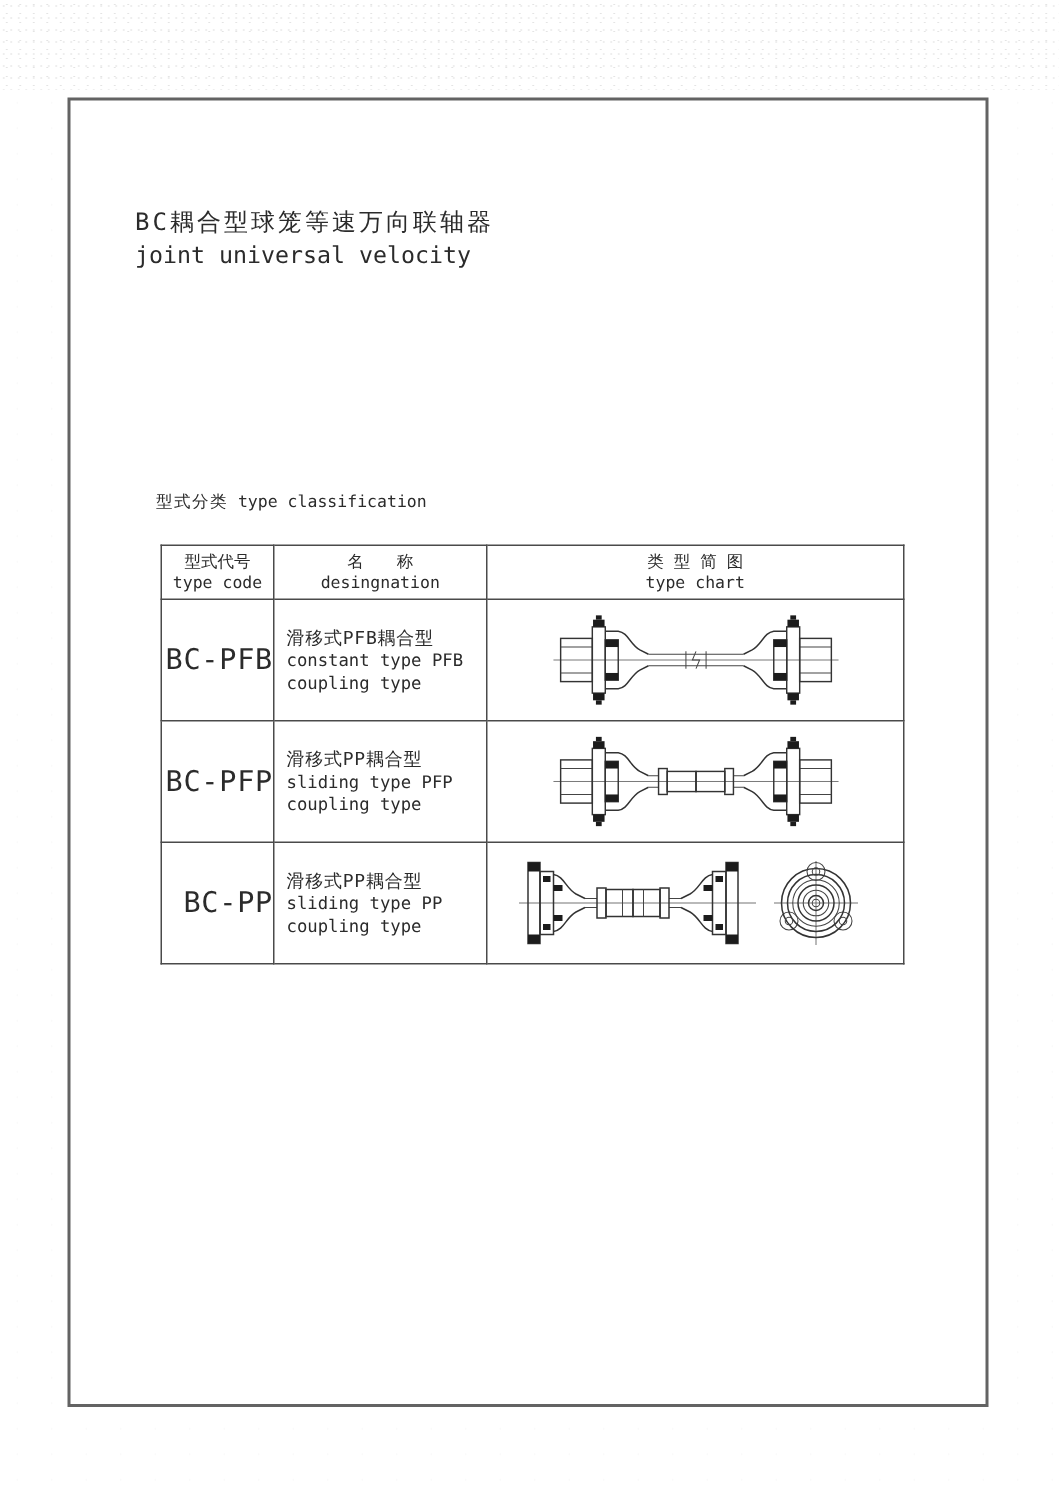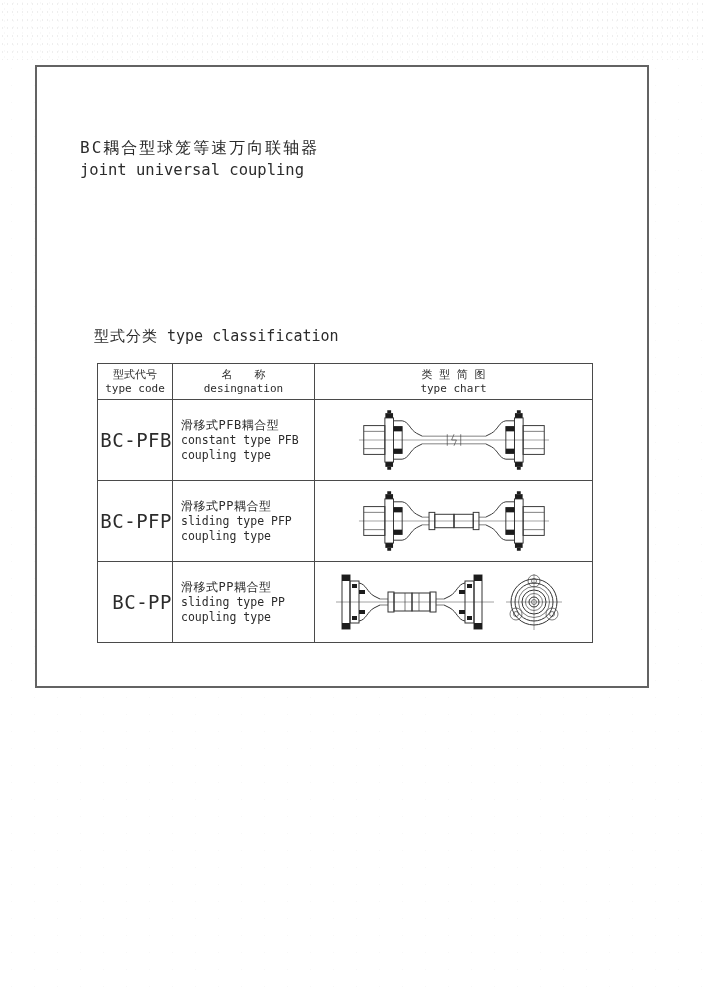--- a/index.html
+++ b/index.html
@@ -14,29 +14,29 @@
     opacity:.22; pointer-events:none;
   }
   .scan-noise-page {
     position:absolute; left:0; top:60px; width:706px; height:940px;
     background-image: radial-gradient(#9a9a9a 0.5px, transparent 0.7px);
     background-size: 23px 17px;
     opacity:.07; pointer-events:none;
   }
 
   .sheet {
-    position:absolute; left:35px; top:65px; width:614px; height:623px;
+    position:absolute; left:45px; top:65px; width:614px; height:873px;
     border:2px solid #636363; background:#fff;
   }
 
   .title-block { position:absolute; left:43px; top:70px; line-height:22px; }
   .title-zh { font-size:16px; letter-spacing:2px; }
   .title-en { font-size:15.5px; }
 
-  .section-heading { position:absolute; left:57px; top:260px; font-size:15px; }
+  .section-heading { position:absolute; left:57px; top:260px; font-size:11px; }
   .section-heading .zh { letter-spacing:1px; }
 
   table.type-table {
     position:absolute; left:60px; top:296px;
     border-collapse:collapse; table-layout:fixed;
     width:495px;
   }
   table.type-table th, table.type-table td {
     border:1px solid #4a4a4a; font-weight:normal; vertical-align:middle;
   }
@@ -58,21 +58,21 @@
 </head>
 <body>
 
 <div class="scan-noise"></div>
 <div class="scan-noise-page"></div>
 
 <div class="sheet">
 
   <div class="title-block">
     <div class="title-zh">BC耦合型球笼等速万向联轴器</div>
-    <div class="title-en">joint universal coupling</div>
+    <div class="title-en">joint universal velocity</div>
   </div>
 
   <div class="section-heading">
     <span class="zh">型式分类</span>
     <span class="en">type classification</span>
   </div>
 
   <table class="type-table">
     <colgroup>
         <col class="c1">

